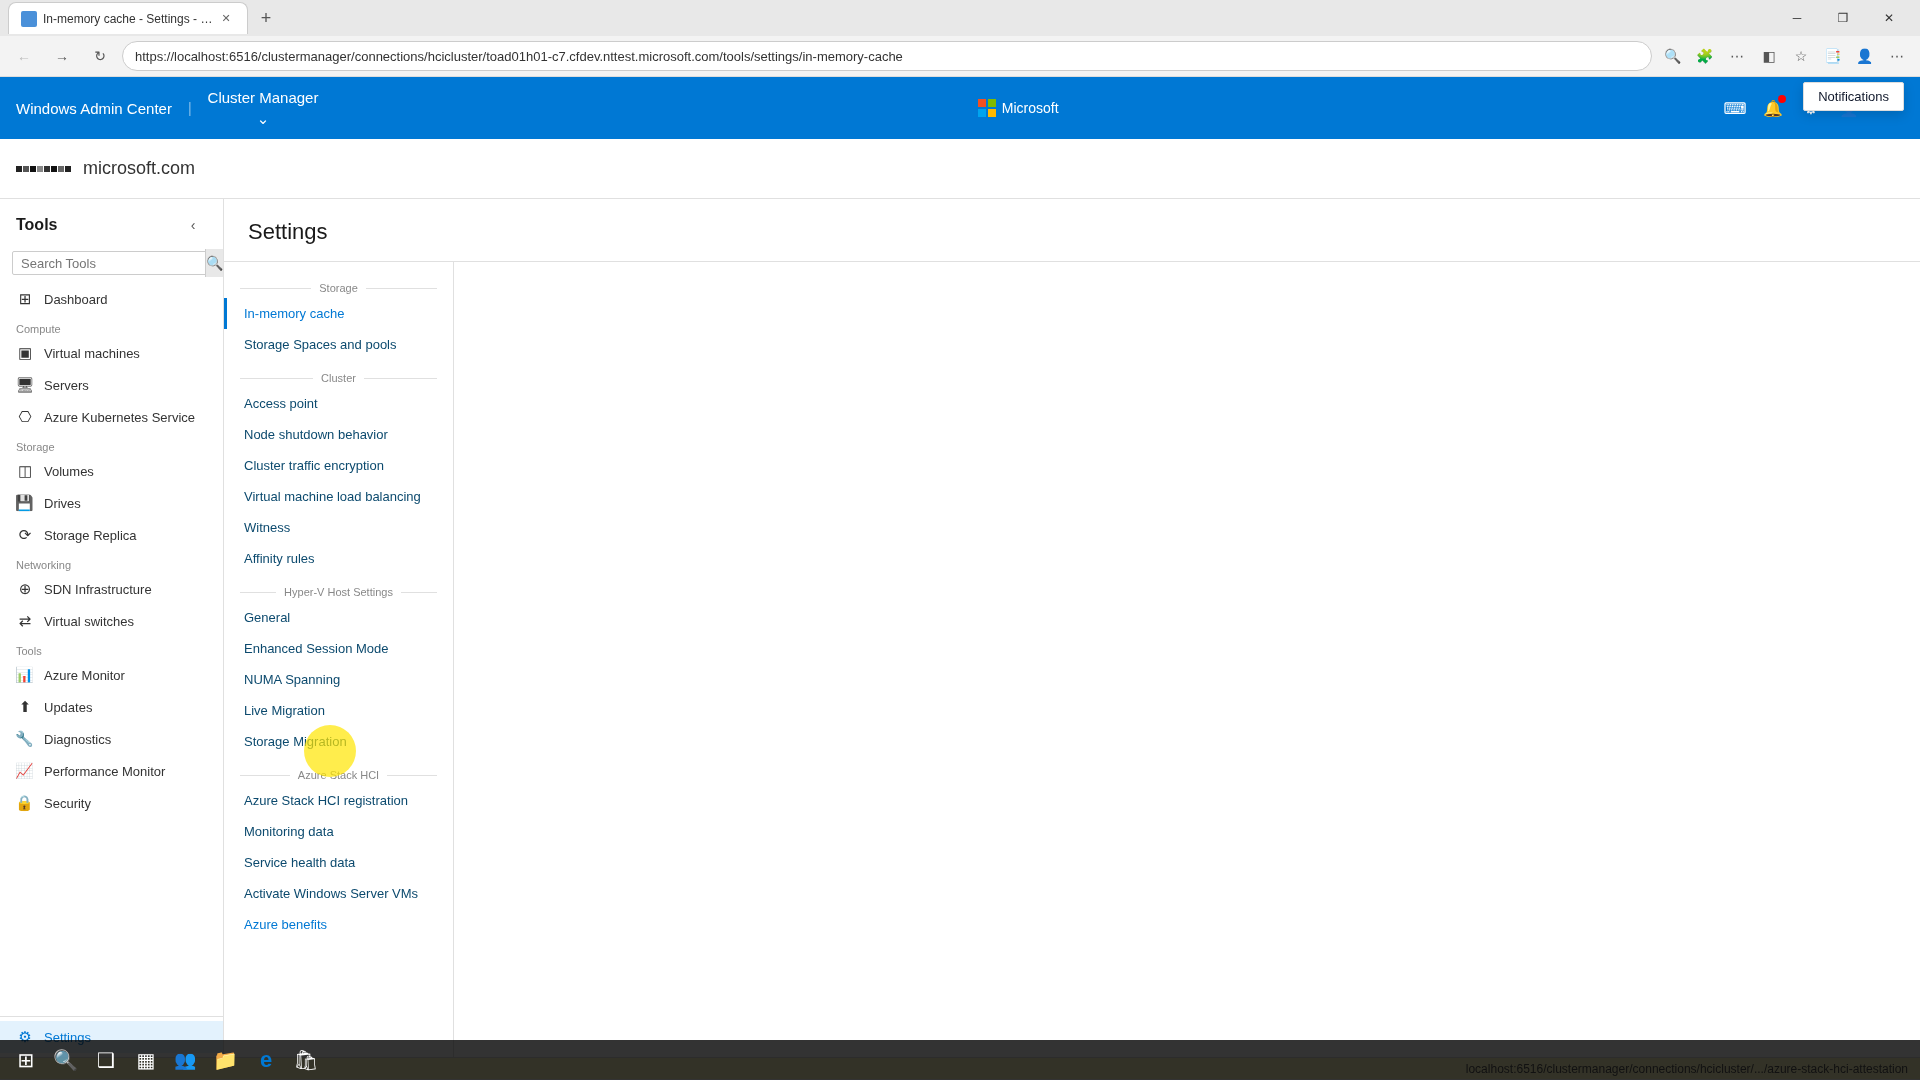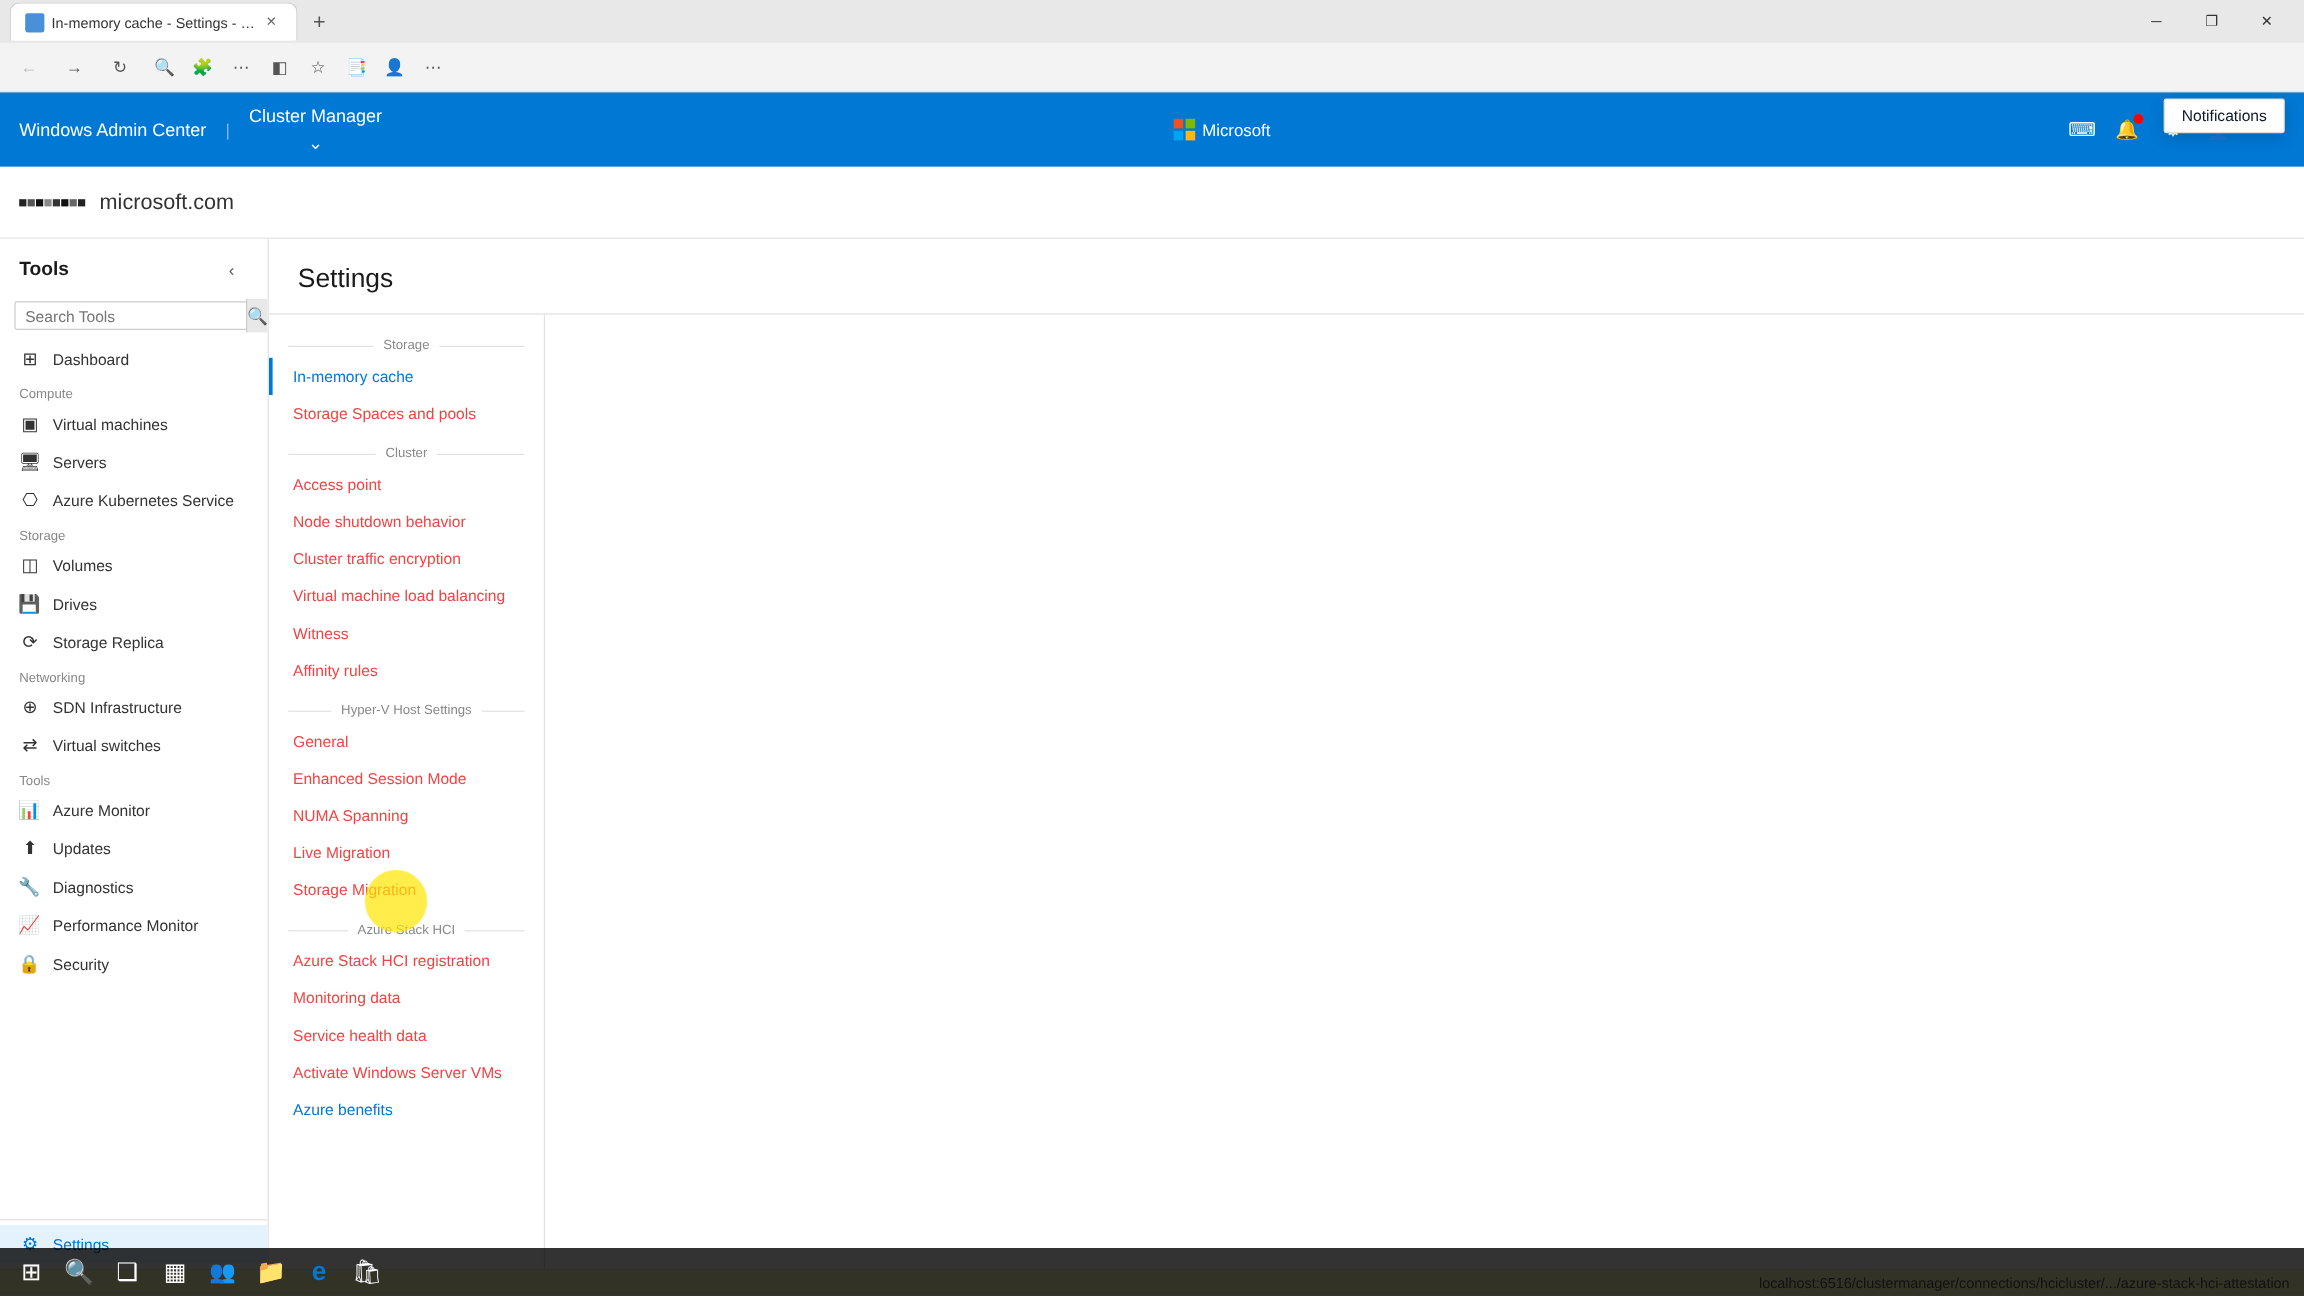--- a/index.html
+++ b/index.html
@@ -276,21 +276,21 @@
     .settings-section-divider::after {
       content: '';
       flex: 1;
       height: 1px;
       background: #e0e0e0;
     }
     .settings-nav-item {
       display: block;
       padding: 8px 20px;
       font-size: 13px;
-      color: #ef4444;
+      color: #0c4a6e;
       cursor: pointer;
       text-decoration: none;
     }
     .settings-nav-item.active {
       color: #0078d4;
       border-left: 3px solid #0078d4;
       padding-left: 17px;
       font-weight: 500;
     }
 
@@ -395,20 +395,23 @@
       <div class="win-btn">─</div>
       <div class="win-btn">❐</div>
       <div class="win-btn close">✕</div>
     </div>
   </div>
 
   <div class="address-bar-row">
     <div class="nav-btn disabled">←</div>
     <div class="nav-btn">→</div>
     <div class="nav-btn">↻</div>
+    <div class="address-bar">
+      <span class="address-text">https://localhost:6516/clustermanager/connections/hcicluster/toad01h01-c7.cfdev.nttest.microsoft.com/tools/settings/in-memory-cache</span>
+    </div>
     <div class="browser-icons">
       <div class="browser-icon-btn">🔍</div>
       <div class="browser-icon-btn">🧩</div>
       <div class="browser-icon-btn">⋯</div>
       <div class="browser-icon-btn">◧</div>
       <div class="browser-icon-btn">☆</div>
       <div class="browser-icon-btn">📑</div>
       <div class="browser-icon-btn">👤</div>
       <div class="browser-icon-btn">⋯</div>
     </div>

